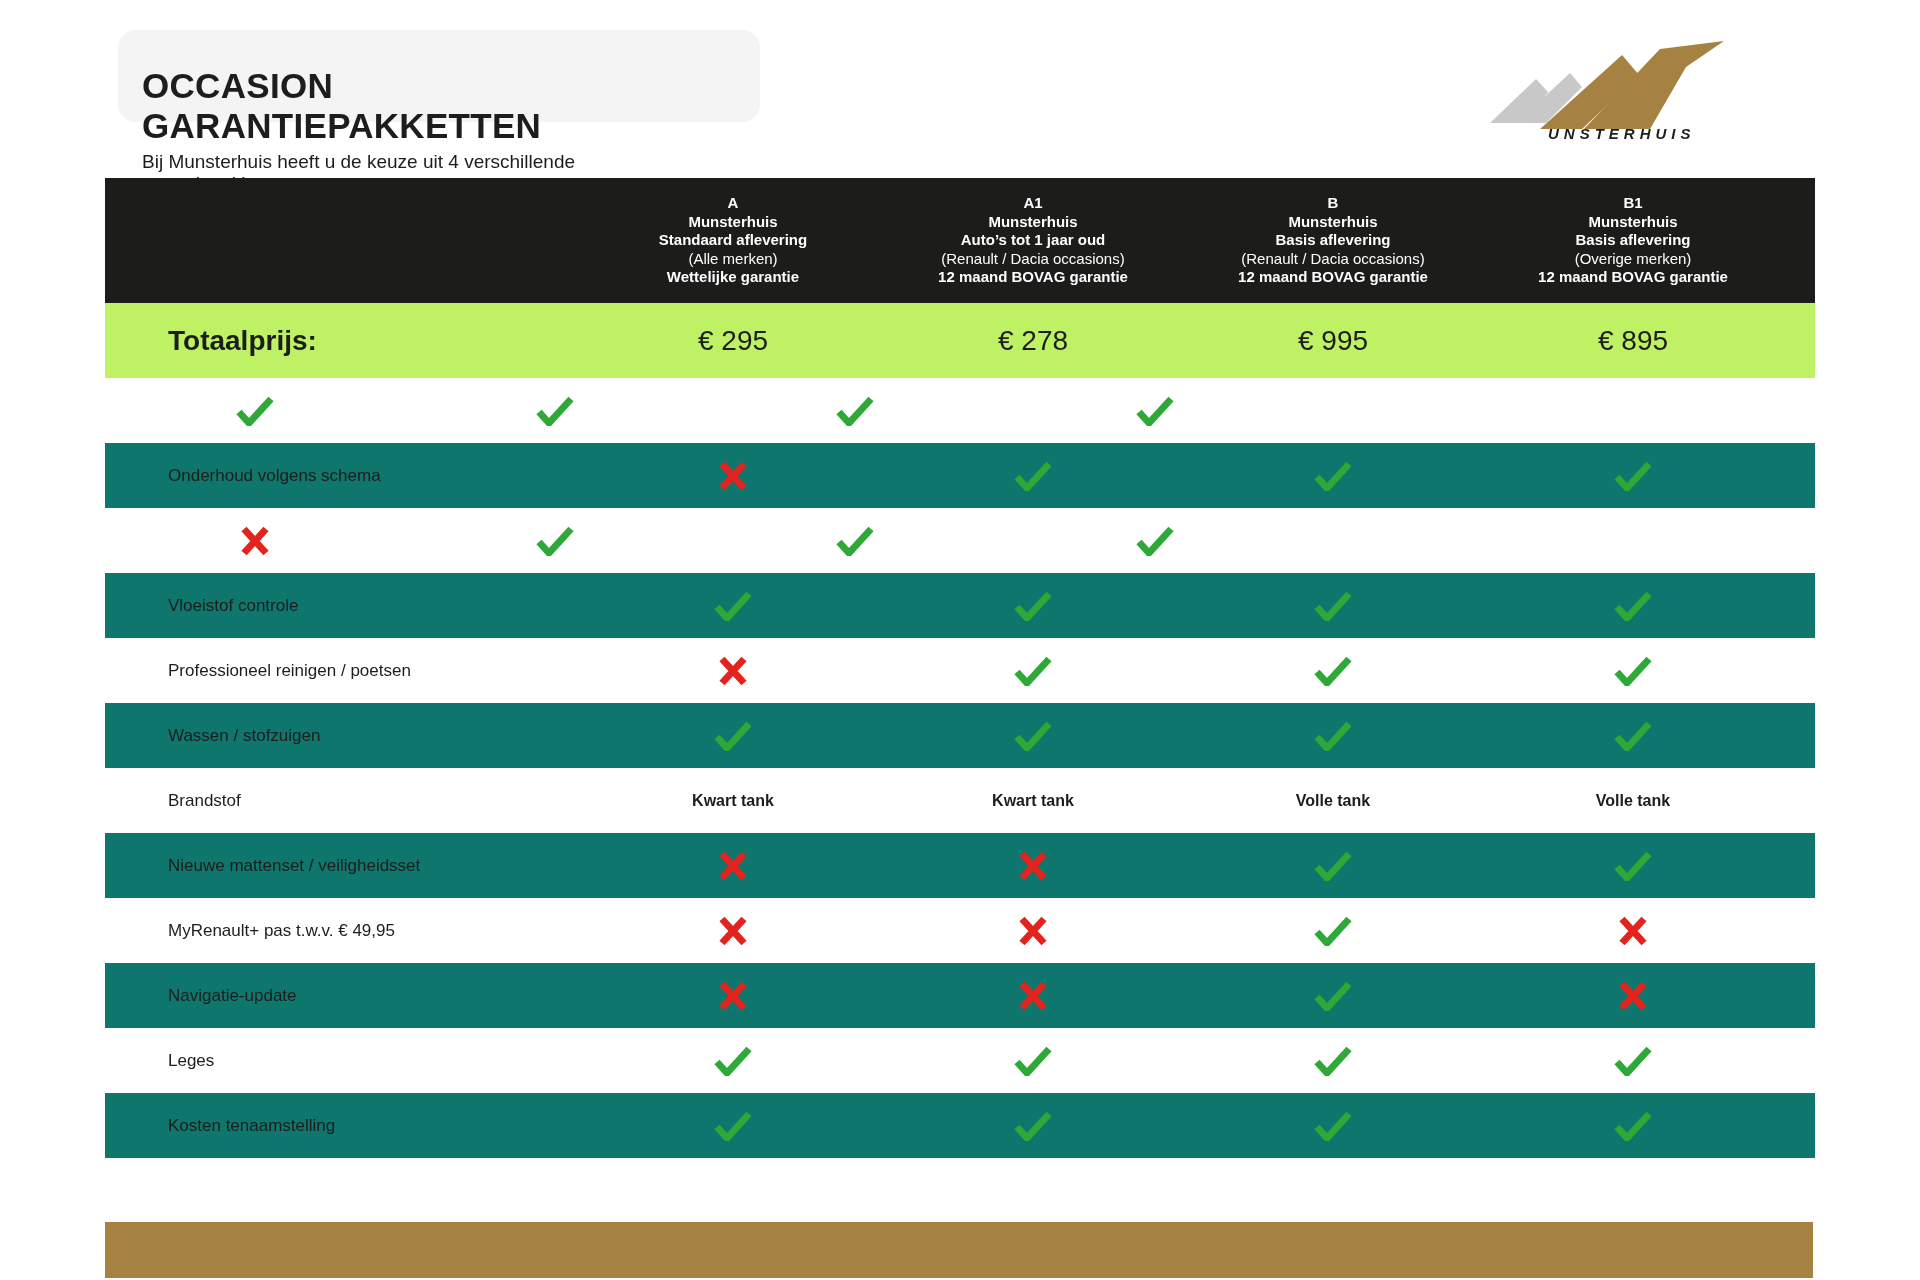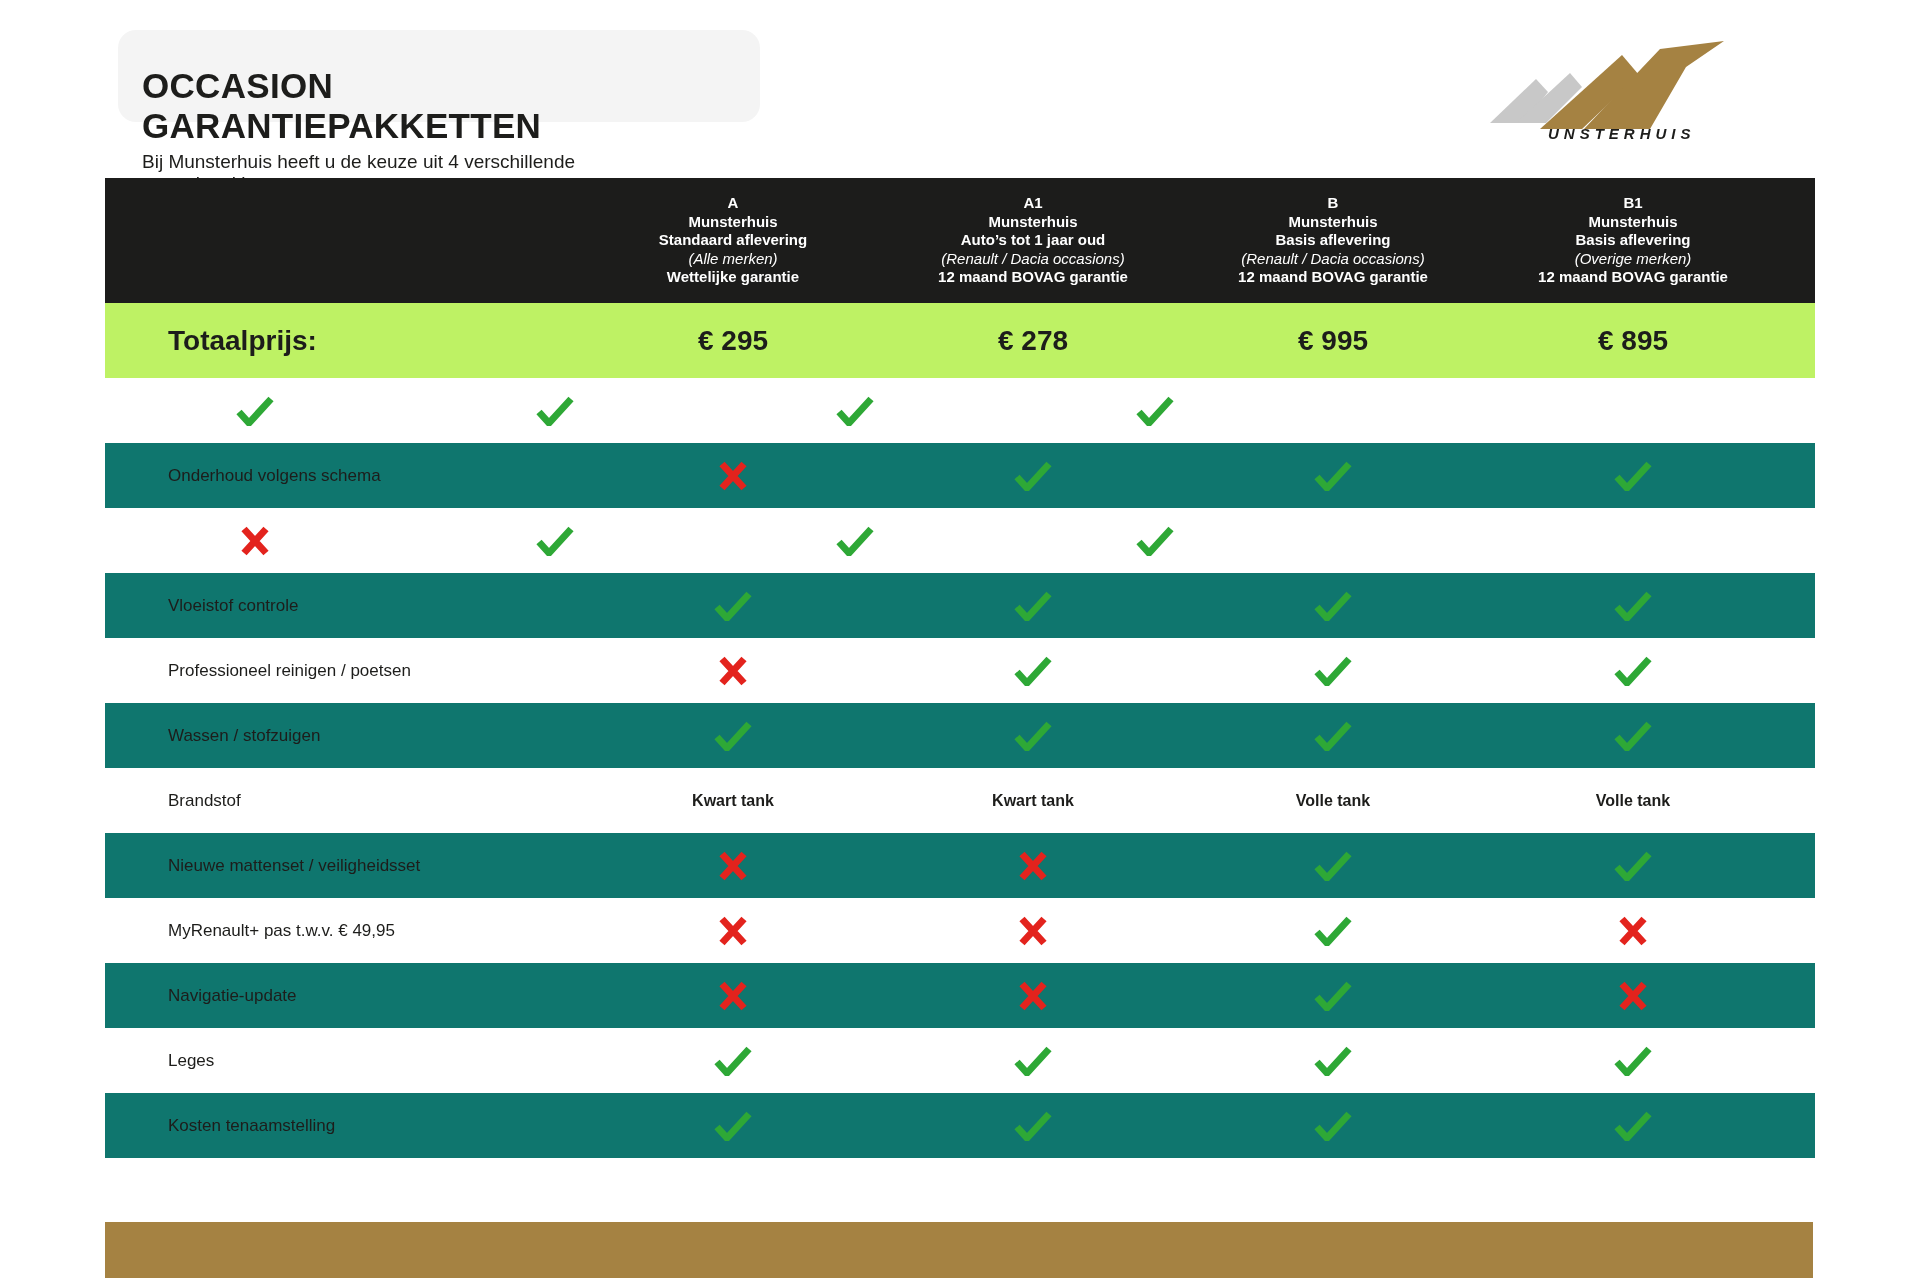--- a/index.html
+++ b/index.html
@@ -17,25 +17,25 @@
   .logo svg { width:100%; height:100%; }
   .logo text { font-family:"Liberation Sans", sans-serif; font-style:italic;
                font-weight:bold; font-size:15px; letter-spacing:5px; fill:#1d1d1b; }
 
   
   .pkg-table { position:absolute; left:105px; top:178px; width:1710px; }
   .thead { display:flex; background:#1c1c1b; color:#ffffff; height:125px; align-items:center; }
   .label-col { width:478px; flex:none; }
   .data-col { width:300px; flex:none; text-align:center; }
   .hl { font-size:15px; line-height:18.5px; font-weight:700; }
-  .hl.paren { font-weight:400;font-style:italic; }
+  .hl.paren { font-weight:400; }
 
   .price-row { display:flex; background:#bef264; height:75px; align-items:center; }
   .price-label { width:478px; flex:none; padding-left:63px; font-size:28px; font-weight:800; }
-  .price-cell { width:300px; flex:none; text-align:center; font-size:28px; font-weight:700; }
+  .price-cell { width:300px; flex:none; text-align:center; font-size:28px; font-weight:400; }
 
   .tbody .feature-row { display:flex; height:65px; align-items:center; background:#ffffff; }
   .tbody .feature-row.alt { background:#0f766e; }
   .feature-label { width:478px; flex:none; padding-left:63px; font-size:17px; line-height:22px; }
   .feature-cell { width:300px; flex:none; display:flex; justify-content:center; align-items:center; }
   .cell-text { font-weight:700; font-size:16px; }
   svg.check-mark { width:38px; height:30px; }
   svg.cross-mark { width:30px; height:30px; }
 
   .gold-bar { position:absolute; left:105px; top:1222px; width:1708px; height:56px; background:#a58242; }

